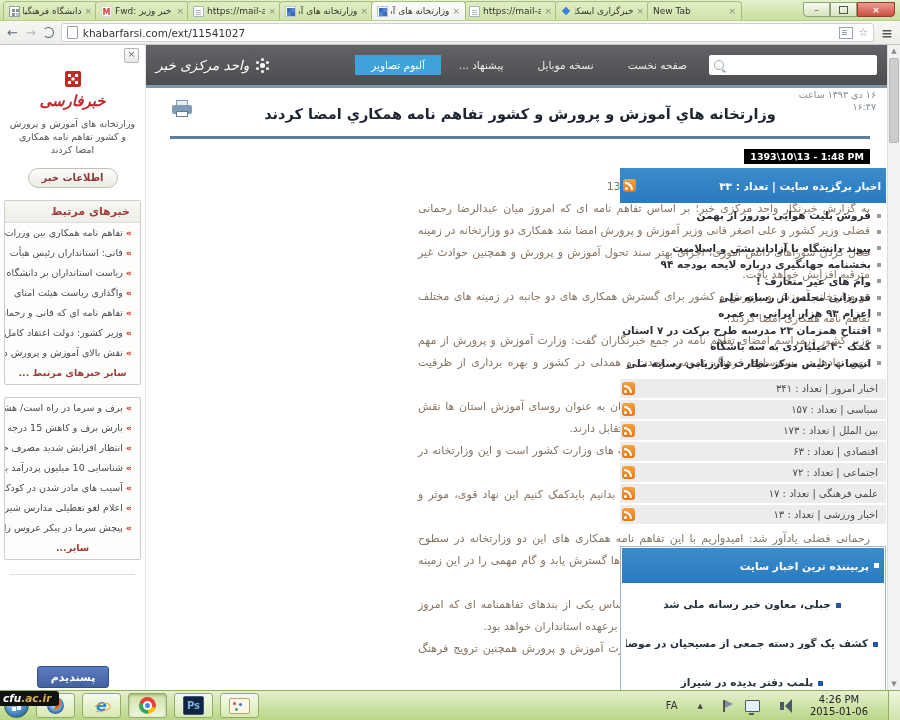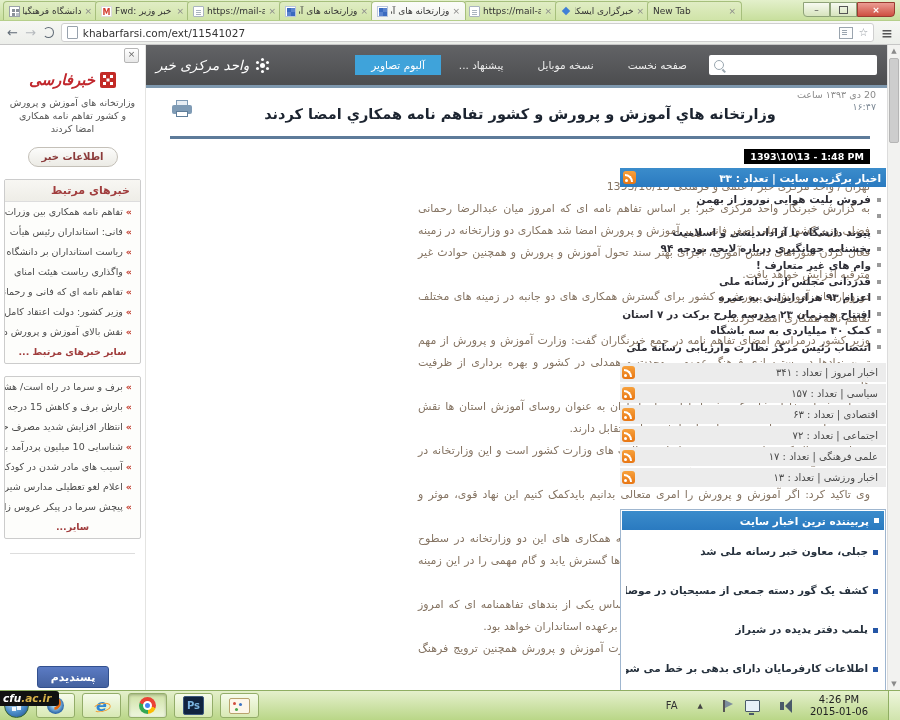--- a/index.html
+++ b/index.html
@@ -51,21 +51,21 @@
   
   .sb{position:absolute;top:0;right:0;width:13px;height:100%;background:#f2f2f0;border-left:1px solid #dcdcdc;box-sizing:border-box;}
   .sb .ar{position:absolute;left:0;width:100%;height:12px;color:#8a8a8a;font-size:7px;text-align:center;line-height:12px;}
   .sb .ar.dn{bottom:0;}
   .sb .thumb{position:absolute;left:1px;top:13px;width:10px;height:85px;background:#cdcdcd;border:1px solid #b5b5b5;border-radius:2px;box-sizing:border-box;}
   
   .lp{position:absolute;left:0;top:0;width:146px;height:100%;background:#fff;border-right:1px solid #e4e4e2;
       direction:rtl;font-size:9.5px;box-sizing:border-box;}
   .lp .close{position:absolute;top:3px;right:6px;width:13px;height:13px;border:1px solid #b5b5b5;background:linear-gradient(#fff,#e8e8e8);
       color:#666;font-size:9px;line-height:11px;text-align:center;border-radius:2px;}
-  .brand{margin:26px 6px 0;display:flex;align-items:center;justify-content:center;gap:5px;color:#c1272d;font-weight:bold;font-size:15px;font-style:italic;}
+  .brand{margin:26px 6px 0;display:flex;align-items:center;justify-content:center;gap:5px;color:#c1272d;font-weight:bold;font-size:15px;font-style:italic;flex-direction:column;}
   .brandic{width:16px;height:16px;background:#c32a26;border-radius:2px;position:relative;flex:none;}
   .brandic::after{content:"";position:absolute;right:3px;top:3px;width:3px;height:3px;background:#fff;box-shadow:-7px 0 #fff,0 7px #fff,-7px 7px #fff,-3.5px 3.5px #fff;}
   .lsum{margin:7px 8px 12px;color:#555;text-align:center;line-height:13px;}
   .infobtn{display:block;margin:9px auto 0;width:90px;height:20px;line-height:18px;text-align:center;color:#8b3a3a;font-weight:bold;font-size:10px;
       background:linear-gradient(#fcfcfb,#ecebe5);border:1px solid #c4c0b8;border-radius:10px;box-sizing:border-box;}
   .lbox{margin:12px 4px 0;border:1px solid #ccc;background:#fdfdfb;border-radius:2px;overflow:hidden;}
   .lbox h3{margin:0;padding:4px 10px;color:#a03c3c;font-size:11px;font-weight:bold;
       background:linear-gradient(#f8f7f3,#eeede7);border-bottom:1px solid #ddd;}
   .lit{padding:3px 8px 3px 3px;color:#4a4a4a;white-space:nowrap;overflow:hidden;line-height:14px;}
   .bq{color:#c0392b;font-weight:bold;margin-left:3px;}
@@ -99,34 +99,34 @@
   .printer .ppap{position:absolute;left:4px;top:0;width:12px;height:6px;background:#e8eef4;border:1px solid #7f9bb5;box-sizing:border-box;}
   .printer .pout{position:absolute;left:4px;top:11px;width:12px;height:6px;background:#fff;border:1px solid #5f7d99;box-sizing:border-box;}
   .atitle{margin:0;text-align:center;font-size:14.5px;font-weight:bold;color:#1c2430;padding:6px 30px 14px;
       border-bottom:3px solid #5d7globalsafe;}
   .atitle{border-bottom:3px solid #5d7b9a;}
   .abadge{display:inline-block;direction:ltr;background:#000;color:#fff;font-size:9.5px;font-weight:bold;padding:2px 6px;margin-top:10px;}
   .abody{margin-top:12px;width:452px;font-size:11px;line-height:22px;color:#857463;text-align:justify;}
   .abody p{margin:0;}
   
   .rs{position:absolute;left:620px;width:266px;top:123px;direction:rtl;}
-  .bluehead{height:19px;background:linear-gradient(#3b8ccb,#2a7ac0);color:#fff;font-size:10.5px;font-weight:bold;
+  .bluehead{height:35px;background:linear-gradient(#3b8ccb,#2a7ac0);color:#fff;font-size:10.5px;font-weight:bold;
       display:flex;align-items:center;justify-content:space-between;padding:0 5px 0 3px;box-sizing:border-box;}
   .rss{width:13px;height:13px;background:linear-gradient(#f7a13c,#e87613);border-radius:3px;position:relative;flex:none;}
   .rss::before{content:"";position:absolute;left:2px;bottom:2px;width:6px;height:6px;border:2px solid #fff;border-bottom:none;border-left:none;border-radius:0 100% 0 0;}
   .rss::after{content:"";position:absolute;left:2px;bottom:2px;width:3px;height:3px;background:#fff;border-radius:50%;}
   .feat{padding:4px 2px 8px;}
   .fi{font-size:10.5px;font-weight:bold;color:#2e2e36;line-height:16.4px;text-align:right;white-space:nowrap;overflow:hidden;}
   .gsq{display:inline-block;width:4px;height:4px;background:#9a9a9a;margin:0 3px 1px 6px;vertical-align:middle;}
   .cr{height:19px;margin-bottom:2px;background:#ececec;display:flex;align-items:center;justify-content:space-between;
       padding:0 8px 0 2px;font-size:10px;color:#4a4a4a;box-sizing:border-box;}
   .pop{margin-top:22px;border:1px solid #9fb6cf;padding:1px;background:#fff;}
   .pop .bluehead{justify-content:flex-start;gap:5px;}
   .wsq{width:5px;height:5px;background:#fff;flex:none;}
-  .pi{margin:15px 6px 27px 4px;font-size:10.5px;font-weight:bold;color:#25303c;text-align:right;white-space:nowrap;overflow:hidden;}
+  .pi{margin:15px 6px 27px 4px;font-size:10.5px;font-weight:bold;color:#25303c;text-align:center;white-space:nowrap;overflow:hidden;}
   .bsq{display:inline-block;width:5px;height:5px;background:#2456a6;margin-left:5px;}
   
   .tb{position:absolute;left:0;right:0;bottom:0;height:30px;background:linear-gradient(#e5f0cc,#b9d687);
       border-top:1px solid #8fae62;display:flex;align-items:center;gap:7px;padding:0 0 0 4px;box-sizing:border-box;}
   .orb{width:25px;height:25px;border-radius:50%;background:radial-gradient(circle at 40% 32%,#cfe9fa,#4a8cc8 55%,#1b4a85);
       position:relative;flex:none;border:1px solid #39652f;box-sizing:border-box;}
   .orb::after{content:"";position:absolute;left:7px;top:8px;width:4px;height:4px;background:#fff;box-shadow:5px -1px 0 #fff,0 5px 0 #fff,5px 4px 0 #fff;opacity:.9;}
   .wm{position:absolute;left:0;top:0;background:#111;color:#fff;font-size:10.5px;font-style:italic;font-weight:bold;
       padding:1px 8px 2px 3px;border-radius:0 3px 3px 0;z-index:5;}
   .wm .gold{color:#d8b24a;}
@@ -236,21 +236,21 @@
         <span class="ni hl">آلبوم تصاویر</span>
       </div>
       <div class="shsp"></div>
       <div class="slogo">
         <span class="slogotxt">واحد مرکزی خبر</span>
         <span class="emb"></span>
       </div>
     </div>
 
     <div class="dl">
-      <div>20 دی ۱۳۹۳ ساعت</div>
+      <div>۱۶ دی ۱۳۹۳ ساعت</div>
       <div class="tm">۱۶:۴۷</div>
     </div>
 
     <div class="art">
       <span class="printer">
         <span class="ppap"></span>
           <span class="pbody"></span>
           <span class="pout"></span>
       </span>
       <h1 class="atitle">وزارتخانه هاي آموزش و پرورش و كشور تفاهم نامه همكاري امضا كردند</h1>
@@ -290,20 +290,24 @@
       <div>
         <div class="cr">
             <span>اخبار امروز | تعداد : ۳۴۱</span>
             <span class="rss"></span>
           </div>
         <div class="cr">
             <span>سیاسی | تعداد : ۱۵۷</span>
             <span class="rss"></span>
           </div>
         <div class="cr">
+            <span>بین الملل | تعداد : ۱۷۳</span>
+            <span class="rss"></span>
+          </div>
+        <div class="cr">
             <span>اقتصادی | تعداد : ۶۳</span>
             <span class="rss"></span>
           </div>
         <div class="cr">
             <span>اجتماعی | تعداد : ۷۲</span>
             <span class="rss"></span>
           </div>
         <div class="cr">
             <span>علمی فرهنگی | تعداد : ۱۷</span>
             <span class="rss"></span>

